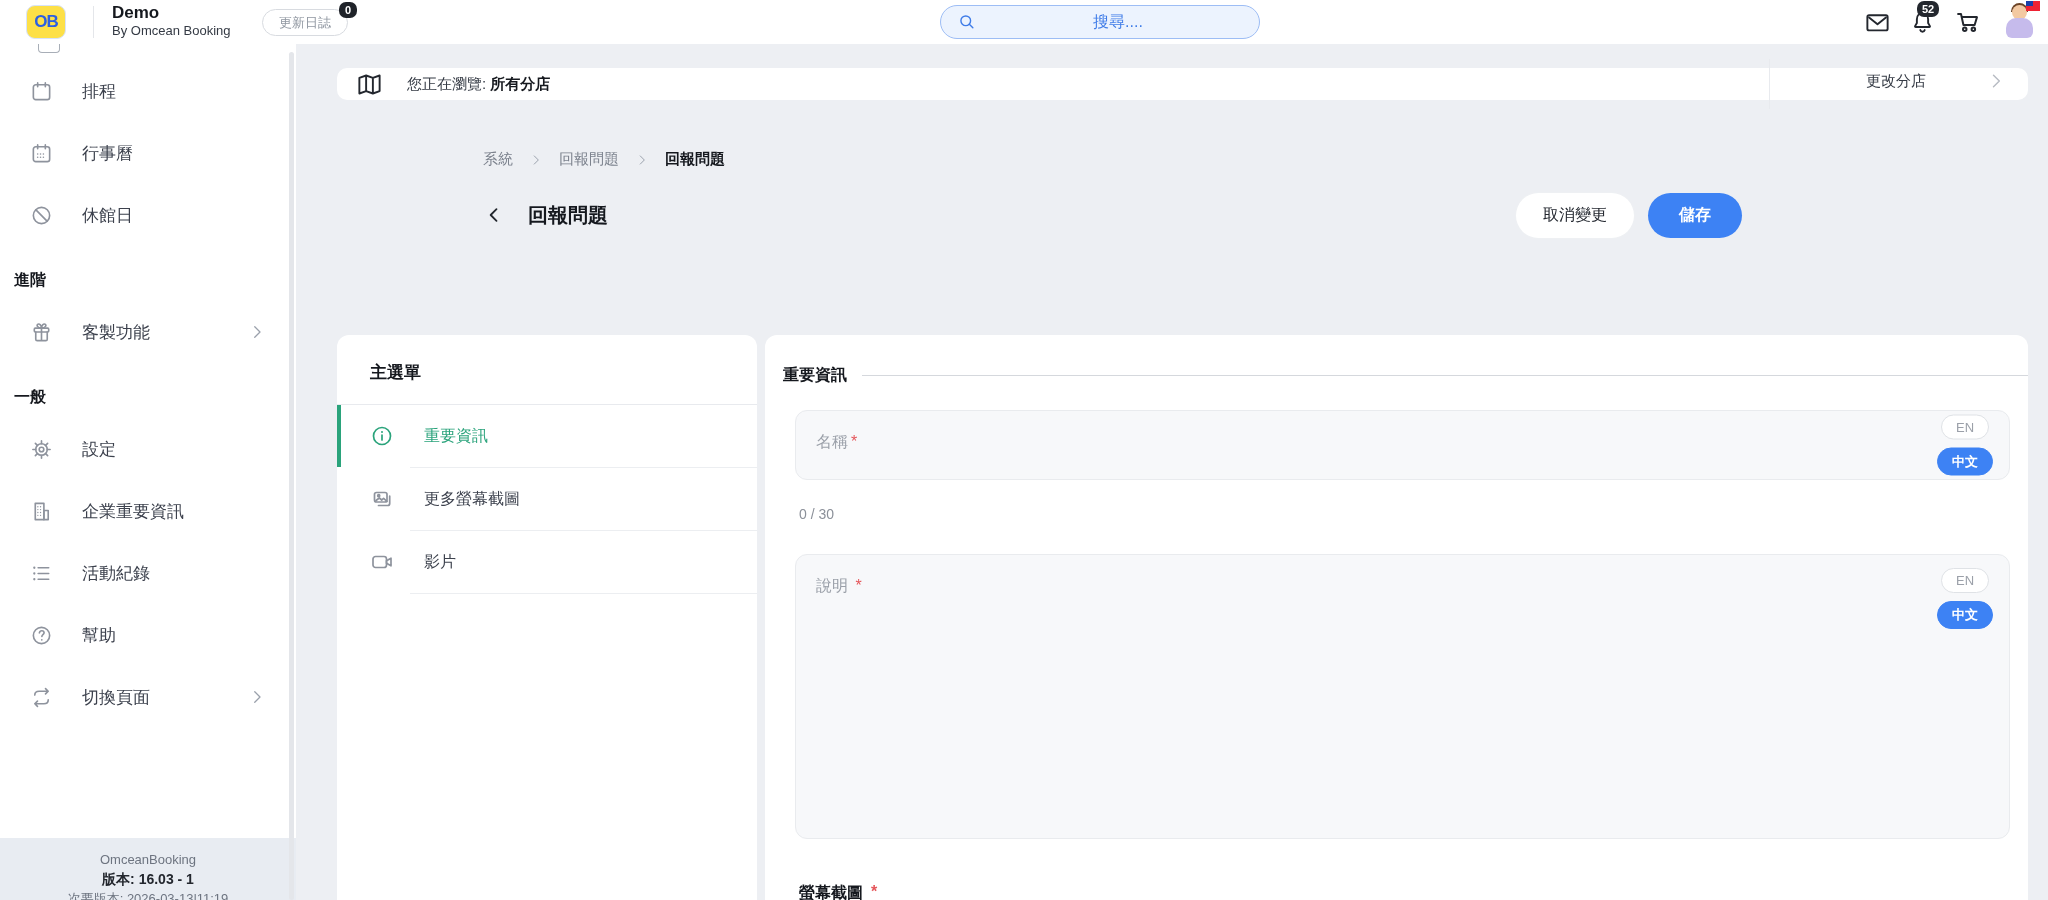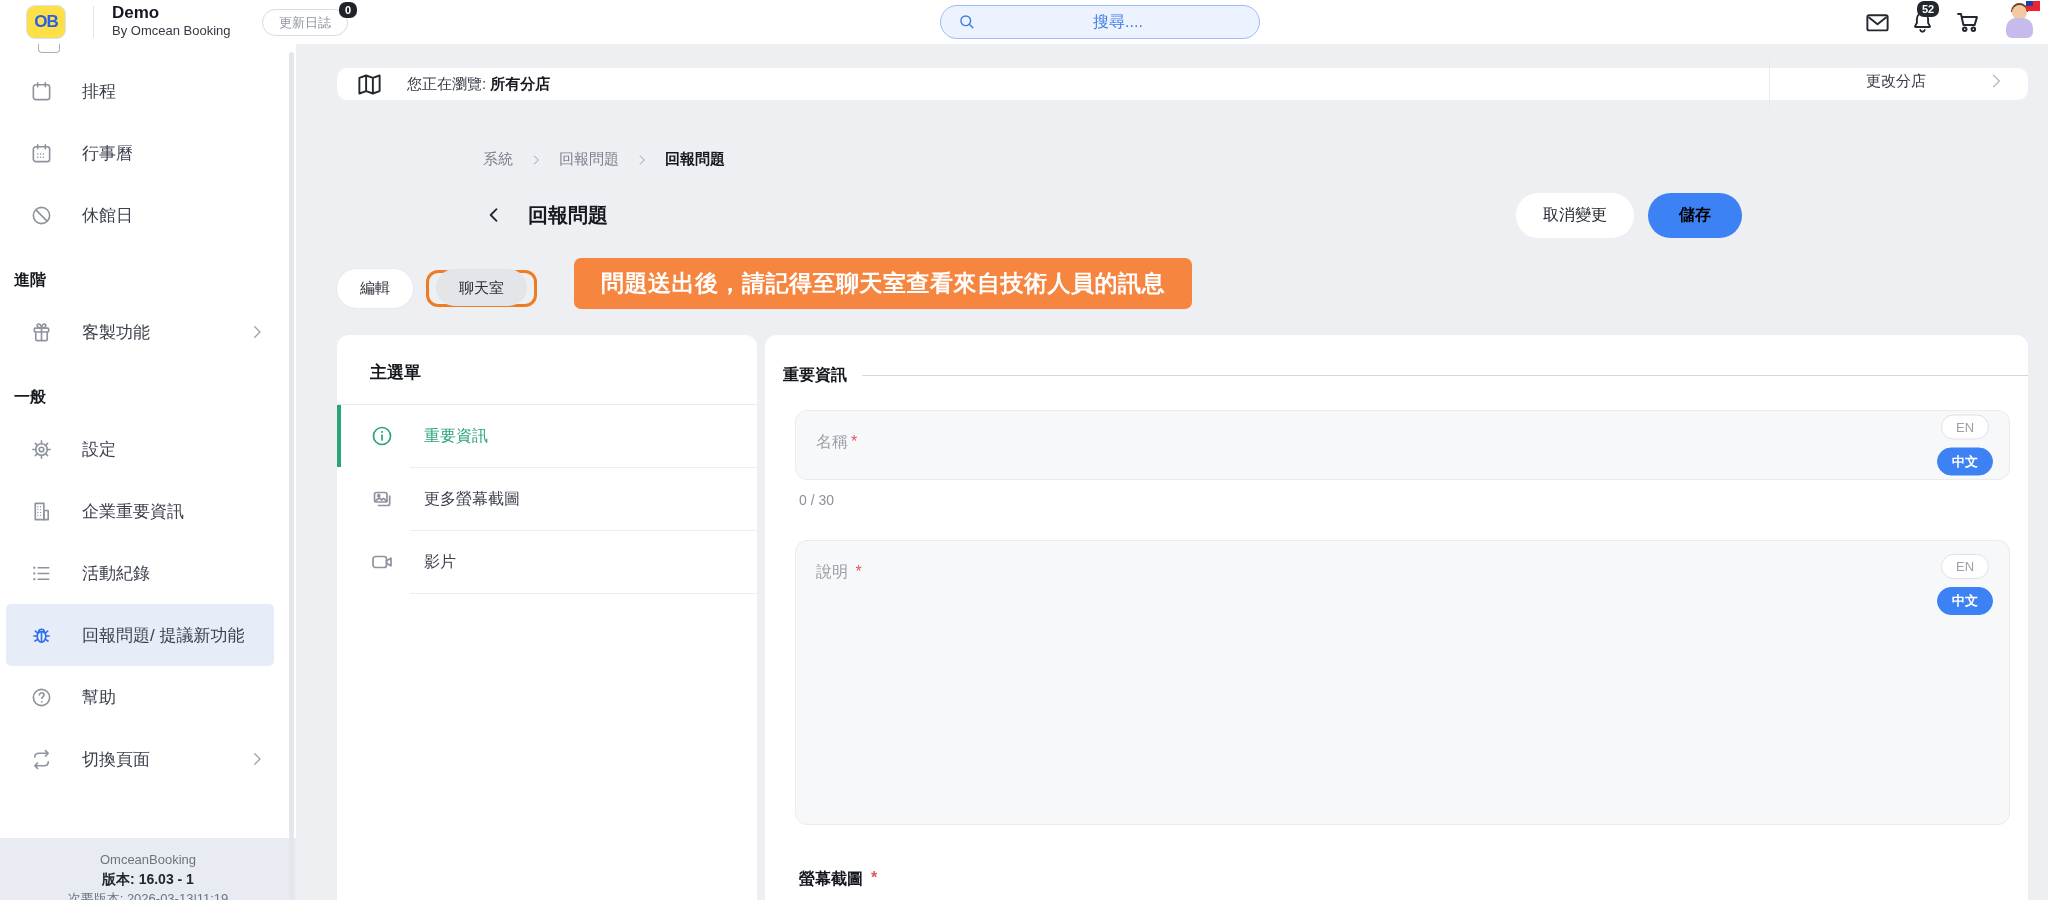--- a/index.html
+++ b/index.html
@@ -75,21 +75,21 @@
   .bc-link { color:#7c828d; cursor:pointer; }
   .bc-current { color:#15181e; font-weight:700; }
   .bc-chev { color:#9aa0ab; }
 
   .title-row { position:absolute; left:188px; top:148px; right:20px; height:46px; display:flex; align-items:center; }
   .back-btn { color:#23272e; cursor:pointer; }
   .page-title { margin-left:24px; font-size:20px; font-weight:700; color:#15181e; }
   .title-btns { margin-left:auto; margin-right:286px; display:flex; gap:14px; }
   .btn { border:none; border-radius:999px; font-size:16px; cursor:pointer; font-family:inherit; }
   .btn-cancel { background:#fff; color:#22262e; padding:12px 27px; box-shadow:0 0 0 1px #eef0f3; }
-  .btn-save { background:#3d82f4; color:#000000; padding:12px 31px; font-weight:600; }
+  .btn-save { background:#3d82f4; color:#ffffff; padding:12px 31px; font-weight:600; }
 
   .tabs-row { position:absolute; left:41px; top:212px; height:64px; display:flex; align-items:center; }
   .tab-pill { border-radius:999px; font-size:15px; color:#2a2f3a; padding:10px 23px; cursor:pointer; }
   .tab-edit { background:#fff; box-shadow:0 0 0 1px #e7e9ed; }
   .tab-chat-wrap { margin-left:13px; border:3px solid #ee7c24; border-radius:12px; padding:6px 7px; }
   .tab-chat { background:#e3e5e9; }
   .banner { margin-left:37px; margin-bottom:10px; background:#f5853f; border-radius:7px; padding:10px 27px;
     color:#fff; font-size:23px; font-weight:700; letter-spacing:.5px; }
 
   .content-row { position:absolute; left:41px; top:291px; right:0; bottom:0; display:flex; gap:8px; }
@@ -113,21 +113,21 @@
   .field-name { margin:24px 18px 0 30px; height:70px; }
   .field-desc { margin:32px 18px 0 30px; height:285px; }
   .ph { position:absolute; left:20px; top:21px; font-size:16px; color:#9ba0a9; }
   .req { color:#e5565a; margin-left:3px; }
   .lang-group { position:absolute; right:16px; display:flex; gap:8px; align-items:center;flex-direction:column; }
   .lg-center { top:50%; transform:translateY(-50%); }
   .lg-top { top:13px; }
   .lang-pill { border-radius:999px; font-size:13px; padding:4px 14px; cursor:pointer; }
   .lang-en { background:#fff; border:1px solid #dfe2e6; color:#9ba0a9; }
   .lang-zh { background:#3d82f4; border:1px solid #3d82f4; color:#fff; font-weight:600; }
-  .counter { margin:12px 0 0 34px; font-size:14px; color:#8b9099; }
+  .counter { margin:26px 0 0 34px; font-size:14px; color:#8b9099; }
   .shot-label { margin:44px 0 0 34px; font-size:16px; font-weight:700; color:#15181e; display:flex; }
 </style>
 </head>
 <body>
 
 <div class="topbar">
   <div class="logo">
     <span>OB</span>
   </div>
   <div class="tb-divider"></div>
@@ -268,29 +268,20 @@
             <path d="M8.5 6h11M8.5 12h11M8.5 18h11"></path>
             <g fill="currentColor" stroke="none">
               <circle cx="4.5" cy="6" r="1.2"></circle>
               <circle cx="4.5" cy="12" r="1.2"></circle>
               <circle cx="4.5" cy="18" r="1.2"></circle>
             </g>
           </svg>
       </span>
       <span class="lbl">活動紀錄</span>
     </div>
-    <div class="sb-item active">
-      <span class="sico">
-        <svg class="ic" width="23" height="23" viewBox="0 0 24 24">
-            <path d="M12 8c2.8 0 4.5 2 4.5 4.8S14.8 19 12 19s-4.5-3.4-4.5-6.2S9.2 8 12 8Z"></path>
-            <path d="M9 8.5C9 6.6 10.3 5.5 12 5.5s3 1.1 3 3M12 8.5V19M7.5 12.5H4M20 12.5h-3.5M8 16l-2.8 1.8M16 16l2.8 1.8M8.2 9.5 5.5 7.5M15.8 9.5l2.7-2"></path>
-          </svg>
-      </span>
-      <span class="lbl">回報問題/ 提議新功能</span>
-    </div>
     <div class="sb-item">
       <span class="sico">
         <svg class="ic" width="23" height="23" viewBox="0 0 24 24">
             <circle cx="12" cy="12" r="8.5"></circle>
             <path d="M9.8 9.2c.3-1.4 1.2-2.2 2.5-2.2 1.4 0 2.4.9 2.4 2.2 0 1.9-2.3 2-2.3 3.8"></path>
             <circle cx="12.3" cy="16.5" r=".9" fill="currentColor" stroke="none"></circle>
           </svg>
       </span>
       <span class="lbl">幫助</span>
     </div>
@@ -361,27 +352,20 @@
           <path d="M15 5l-7 7 7 7"></path>
         </svg>
     </span>
     <span class="page-title">回報問題</span>
     <span class="title-btns">
       <button class="btn btn-cancel">取消變更</button>
       <button class="btn btn-save">儲存</button>
     </span>
   </div>
 
-  <div class="tabs-row">
-    <span class="tab-pill tab-edit">編輯</span>
-    <span class="tab-chat-wrap">
-      <span class="tab-pill tab-chat">聊天室</span>
-    </span>
-    <span class="banner">問題送出後，請記得至聊天室查看來自技術人員的訊息</span>
-  </div>
 
   <div class="content-row">
 
     <div class="panel menu-panel">
       <div class="menu-title">主選單</div>
       <div class="menu-divider"></div>
       <div class="menu-item active">
         <span class="sico">
           <svg class="ic" width="24" height="24" viewBox="0 0 24 24">
               <circle cx="12" cy="12" r="8.5"></circle>

